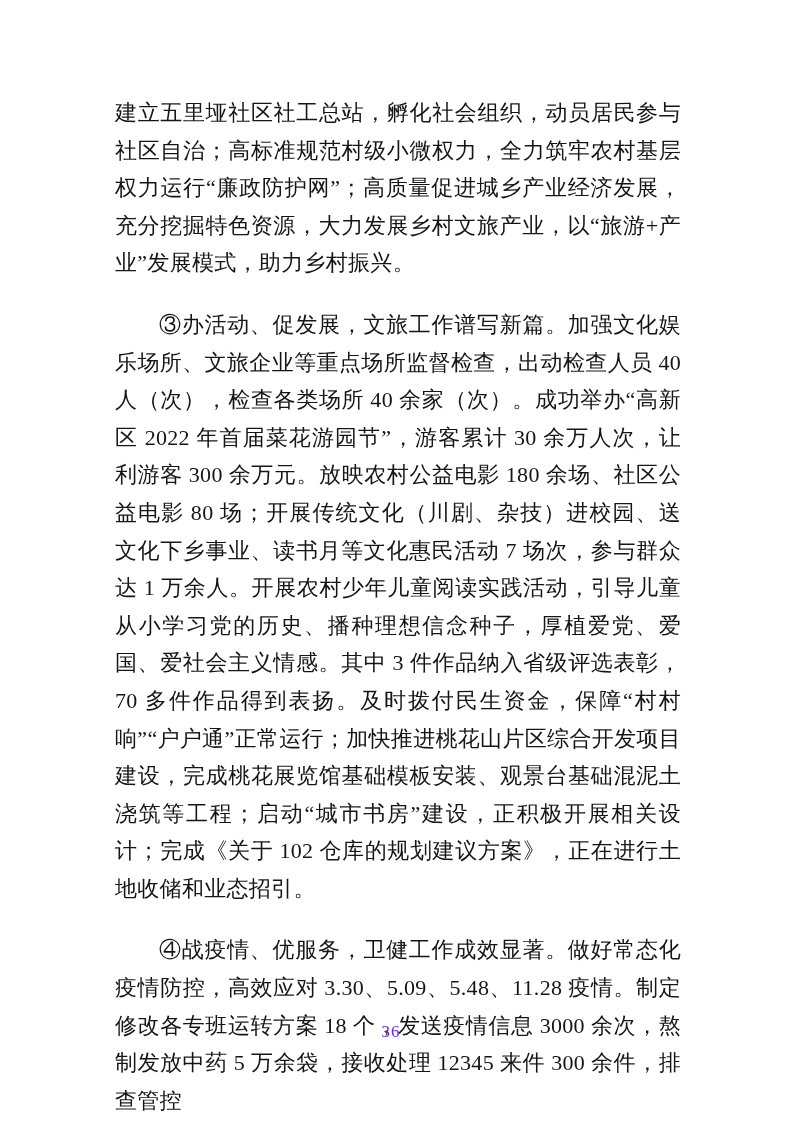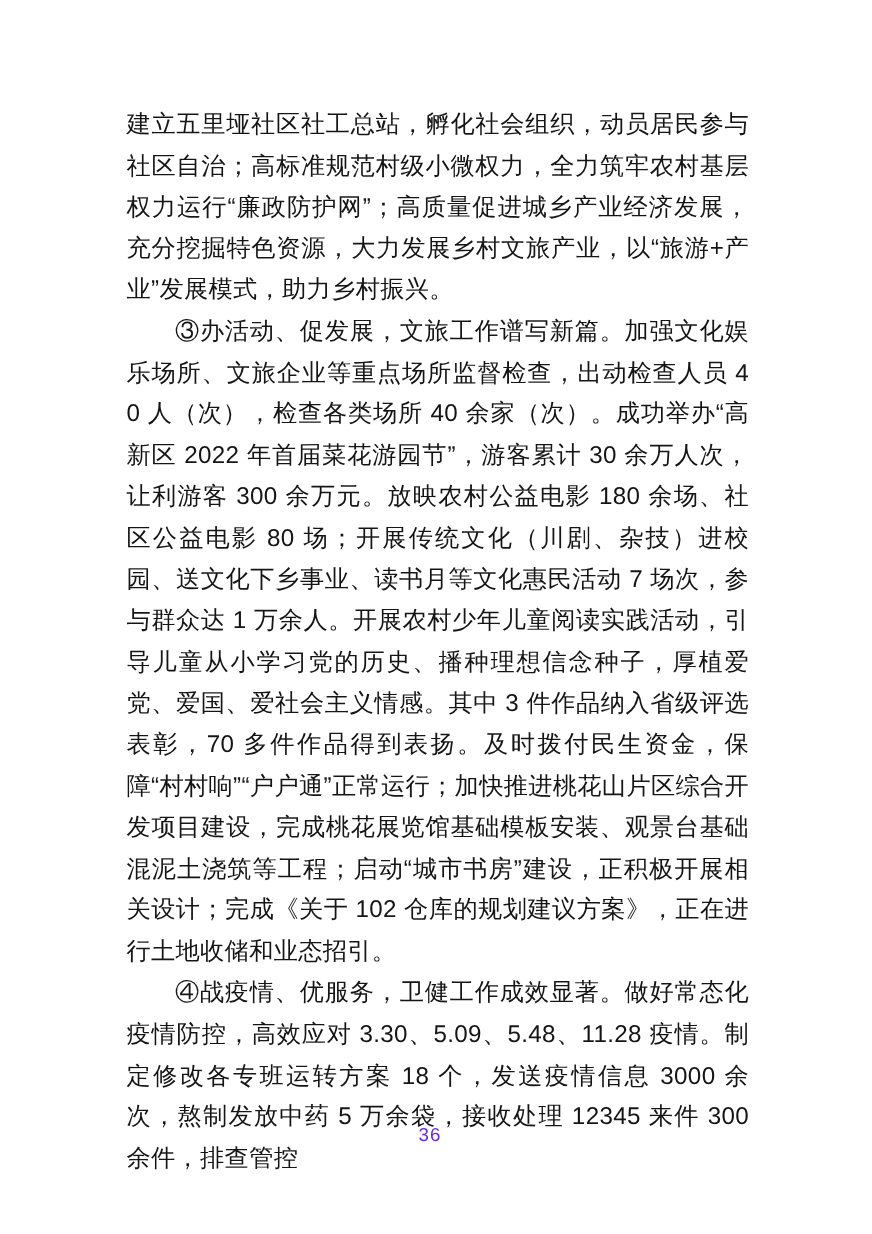--- a/index.html
+++ b/index.html
@@ -5,40 +5,41 @@
   html, body {
     margin: 0;
     padding: 0;
     background: #ffffff;
   }
   .page {
     position: relative;
     width: 782px;
     height: 1122px;
     background: #ffffff;
-    font-family: Liberation Sans, sans-serif;
+    font-family: Liberation Serif, serif;
     color: #151515;
     overflow: hidden;
   }
   .text-block {
     position: absolute;
     left: 115px;
     top: 94px;
     width: 566px;
   }
   p.body-par {
     margin: 0;
     font-size: 22px;
     line-height: 37.6px;
     text-align: justify;
     letter-spacing: 0.3px;
     word-break: break-all;
   }
   p.body-par.indent {
     text-indent: 2em;
+    margin-top: 24px;
   }
   .page-number {
     position: absolute;
     left: 0;
     right: 0;
     top: 1022px;
     text-align: center;
     font-size: 17px;
     color: #6d28d9;
     letter-spacing: 1px;

